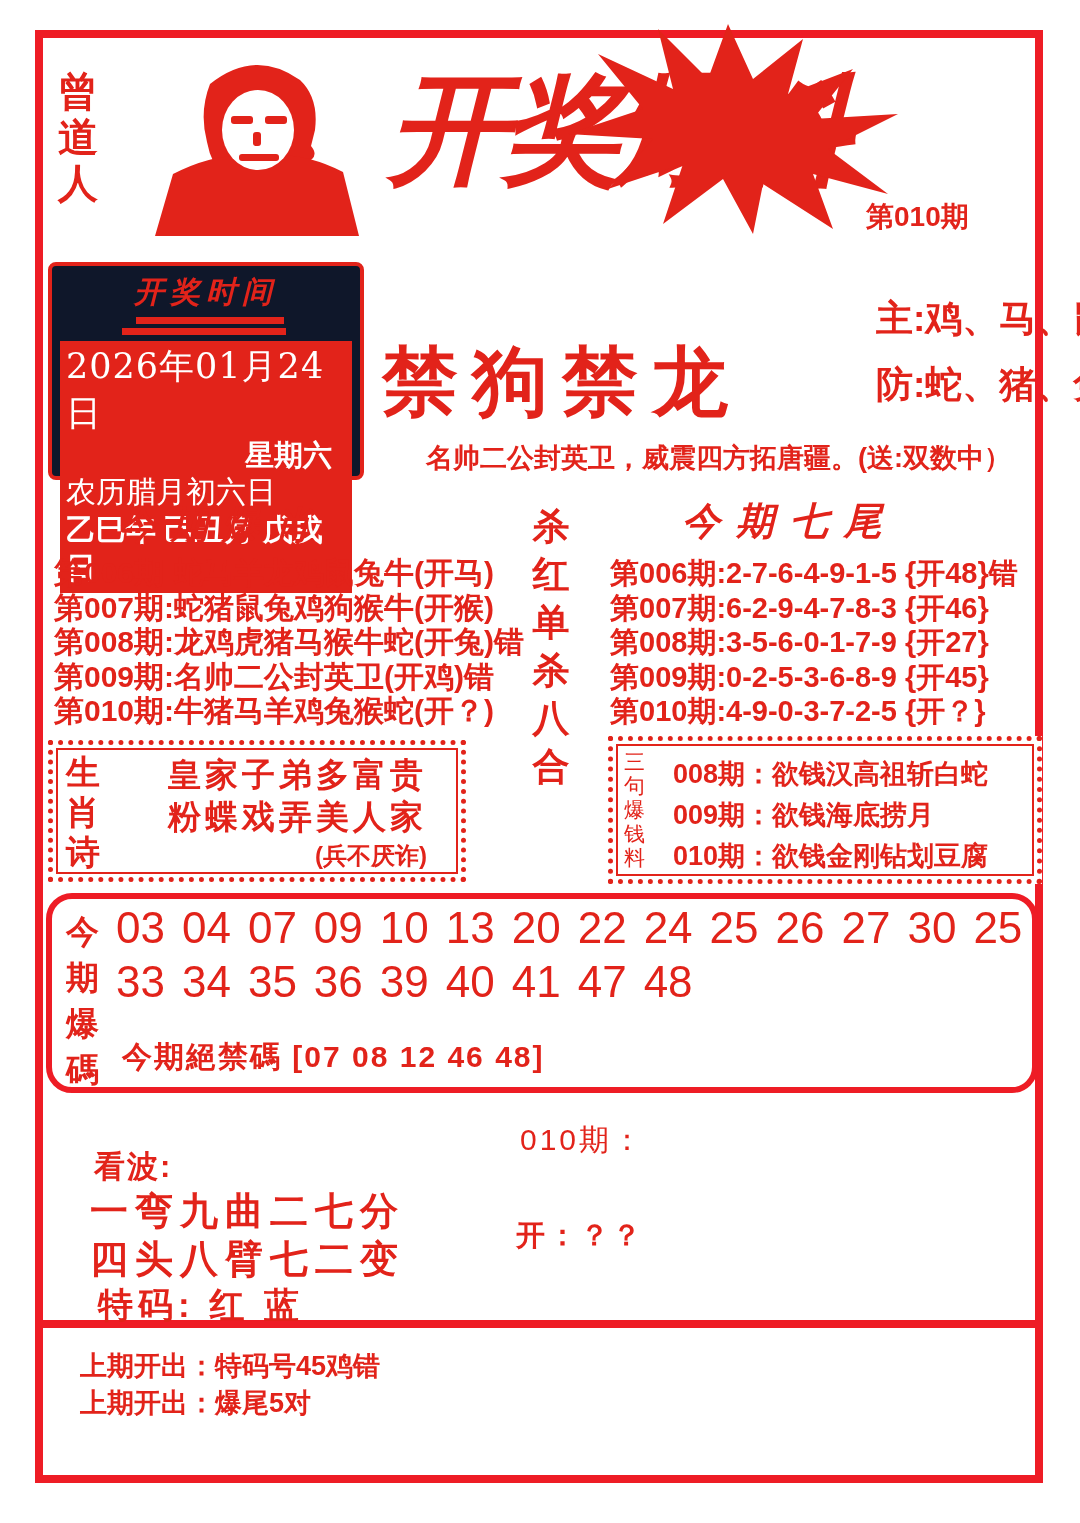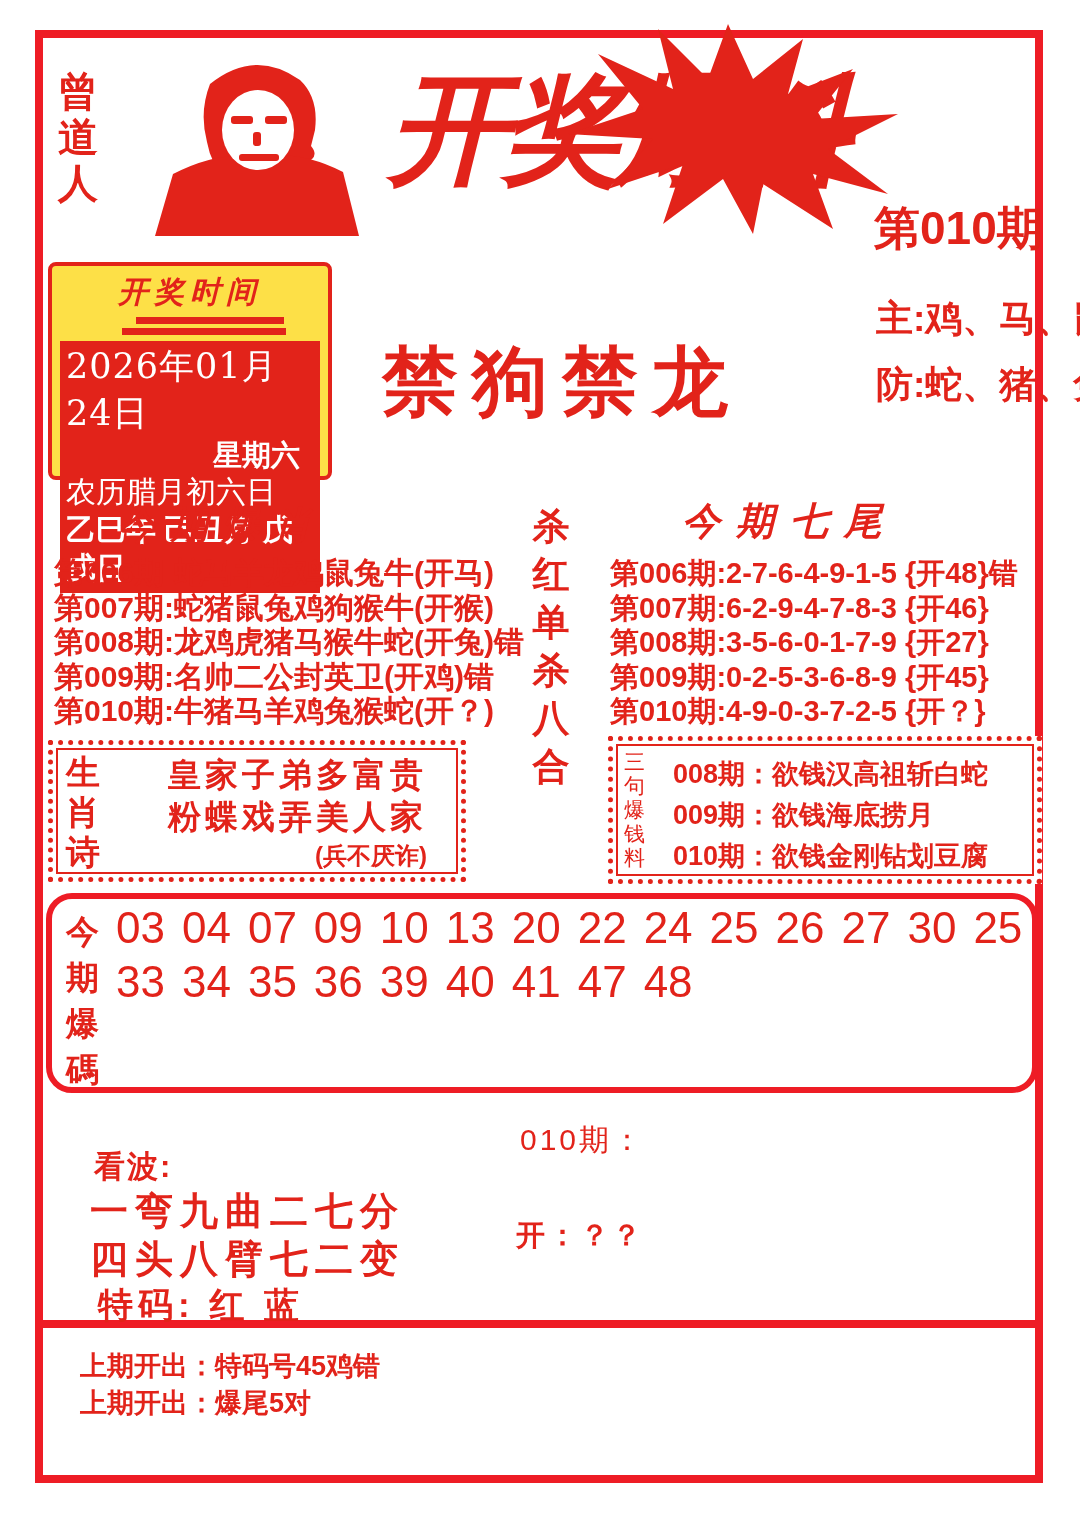--- a/index.html
+++ b/index.html
@@ -29,26 +29,26 @@
     line-height:46px;text-align:center;
   }
   .portrait{left:115px;top:46px;}
   .masthead{
     left:388px;top:34px;width:600px;height:200px;
     font-size:120px;font-weight:bold;font-style:italic;
     font-family:"DejaVu Serif","Liberation Serif",serif;
     white-space:nowrap;letter-spacing:-6px;line-height:190px;
   }
   .masthead-star{position:absolute;left:180px;top:-10px;}
-  .issue-label{left:866px;top:198px;font-size:46px;font-weight:bold;margin-left:8px;}
+  .issue-label{left:866px;top:198px;font-size:28px;font-weight:bold;}
 
   
   .drawtime-box{
-    left:48px;top:262px;width:284px;height:218px;
-    border:4px solid var(--red);border-radius:8px;background:#fde047;
+    left:48px;top:262px;width:316px;height:218px;
+    border:4px solid var(--red);border-radius:8px;background:#0f172a;
   }
   .drawtime-title{
     text-align:center;font-size:30px;font-weight:bold;font-style:italic;
     font-family:"DejaVu Serif","Liberation Serif",serif;
     margin-top:6px;letter-spacing:6px;
   }
   .bar1{width:148px;height:7px;background:var(--red);margin:4px auto 0 84px;}
   .bar2{width:164px;height:7px;background:var(--red);margin:4px auto 0 70px;}
   .drawtime-red{
     background:var(--red);color:#fff;margin:6px 8px 0 8px;padding:2px 6px 6px 6px;
@@ -176,20 +176,21 @@
       <div class="dt-date">2026年01月24日</div>
       <div class="dt-weekday">星期六</div>
       <div class="dt-lunar">农历腊月初六日</div>
       <div class="dt-ganzhi">乙巳年 己丑月 戊戌日</div>
     </div>
   </div>
 
   <div class="abs ban-title">禁狗禁龙</div>
   <div class="abs zhu-line">主:鸡、马、鼠</div>
   <div class="abs fang-line">防:蛇、猪、兔</div>
+  <div class="abs verse-line">名帅二公封英卫，威震四方拓唐疆。(送:双数中）</div>
 
   <div class="abs baoxiao-title">今期爆肖</div>
   <div class="abs baoxiao-rows">
       <div>第006期:蛇马羊龙鸡鼠兔牛(开马)</div>
       <div>第007期:蛇猪鼠兔鸡狗猴牛(开猴)</div>
       <div>第008期:龙鸡虎猪马猴牛蛇(开兔)错</div>
       <div>第009期:名帅二公封英卫(开鸡)错</div>
       <div>第010期:牛猪马羊鸡兔猴蛇(开？)</div>
     </div>
 
@@ -272,20 +273,21 @@
         <span>33</span>
         <span>34</span>
         <span>35</span>
         <span>36</span>
         <span>39</span>
         <span>40</span>
         <span>41</span>
         <span>47</span>
         <span>48</span>
       </div>
+    <div class="baoma-forbidden">今期絕禁碼 [07 08 12 46 48]</div>
   </div>
 
   <div class="abs kanbo-label">看波:</div>
   <div class="abs kanbo-line1">一弯九曲二七分</div>
   <div class="abs kanbo-line2">四头八臂七二变</div>
   <div class="abs kanbo-tema">特码: 红 蓝</div>
 
   <div class="abs right-issue">010期：</div>
   <div class="abs right-open">开：？？</div>
 

